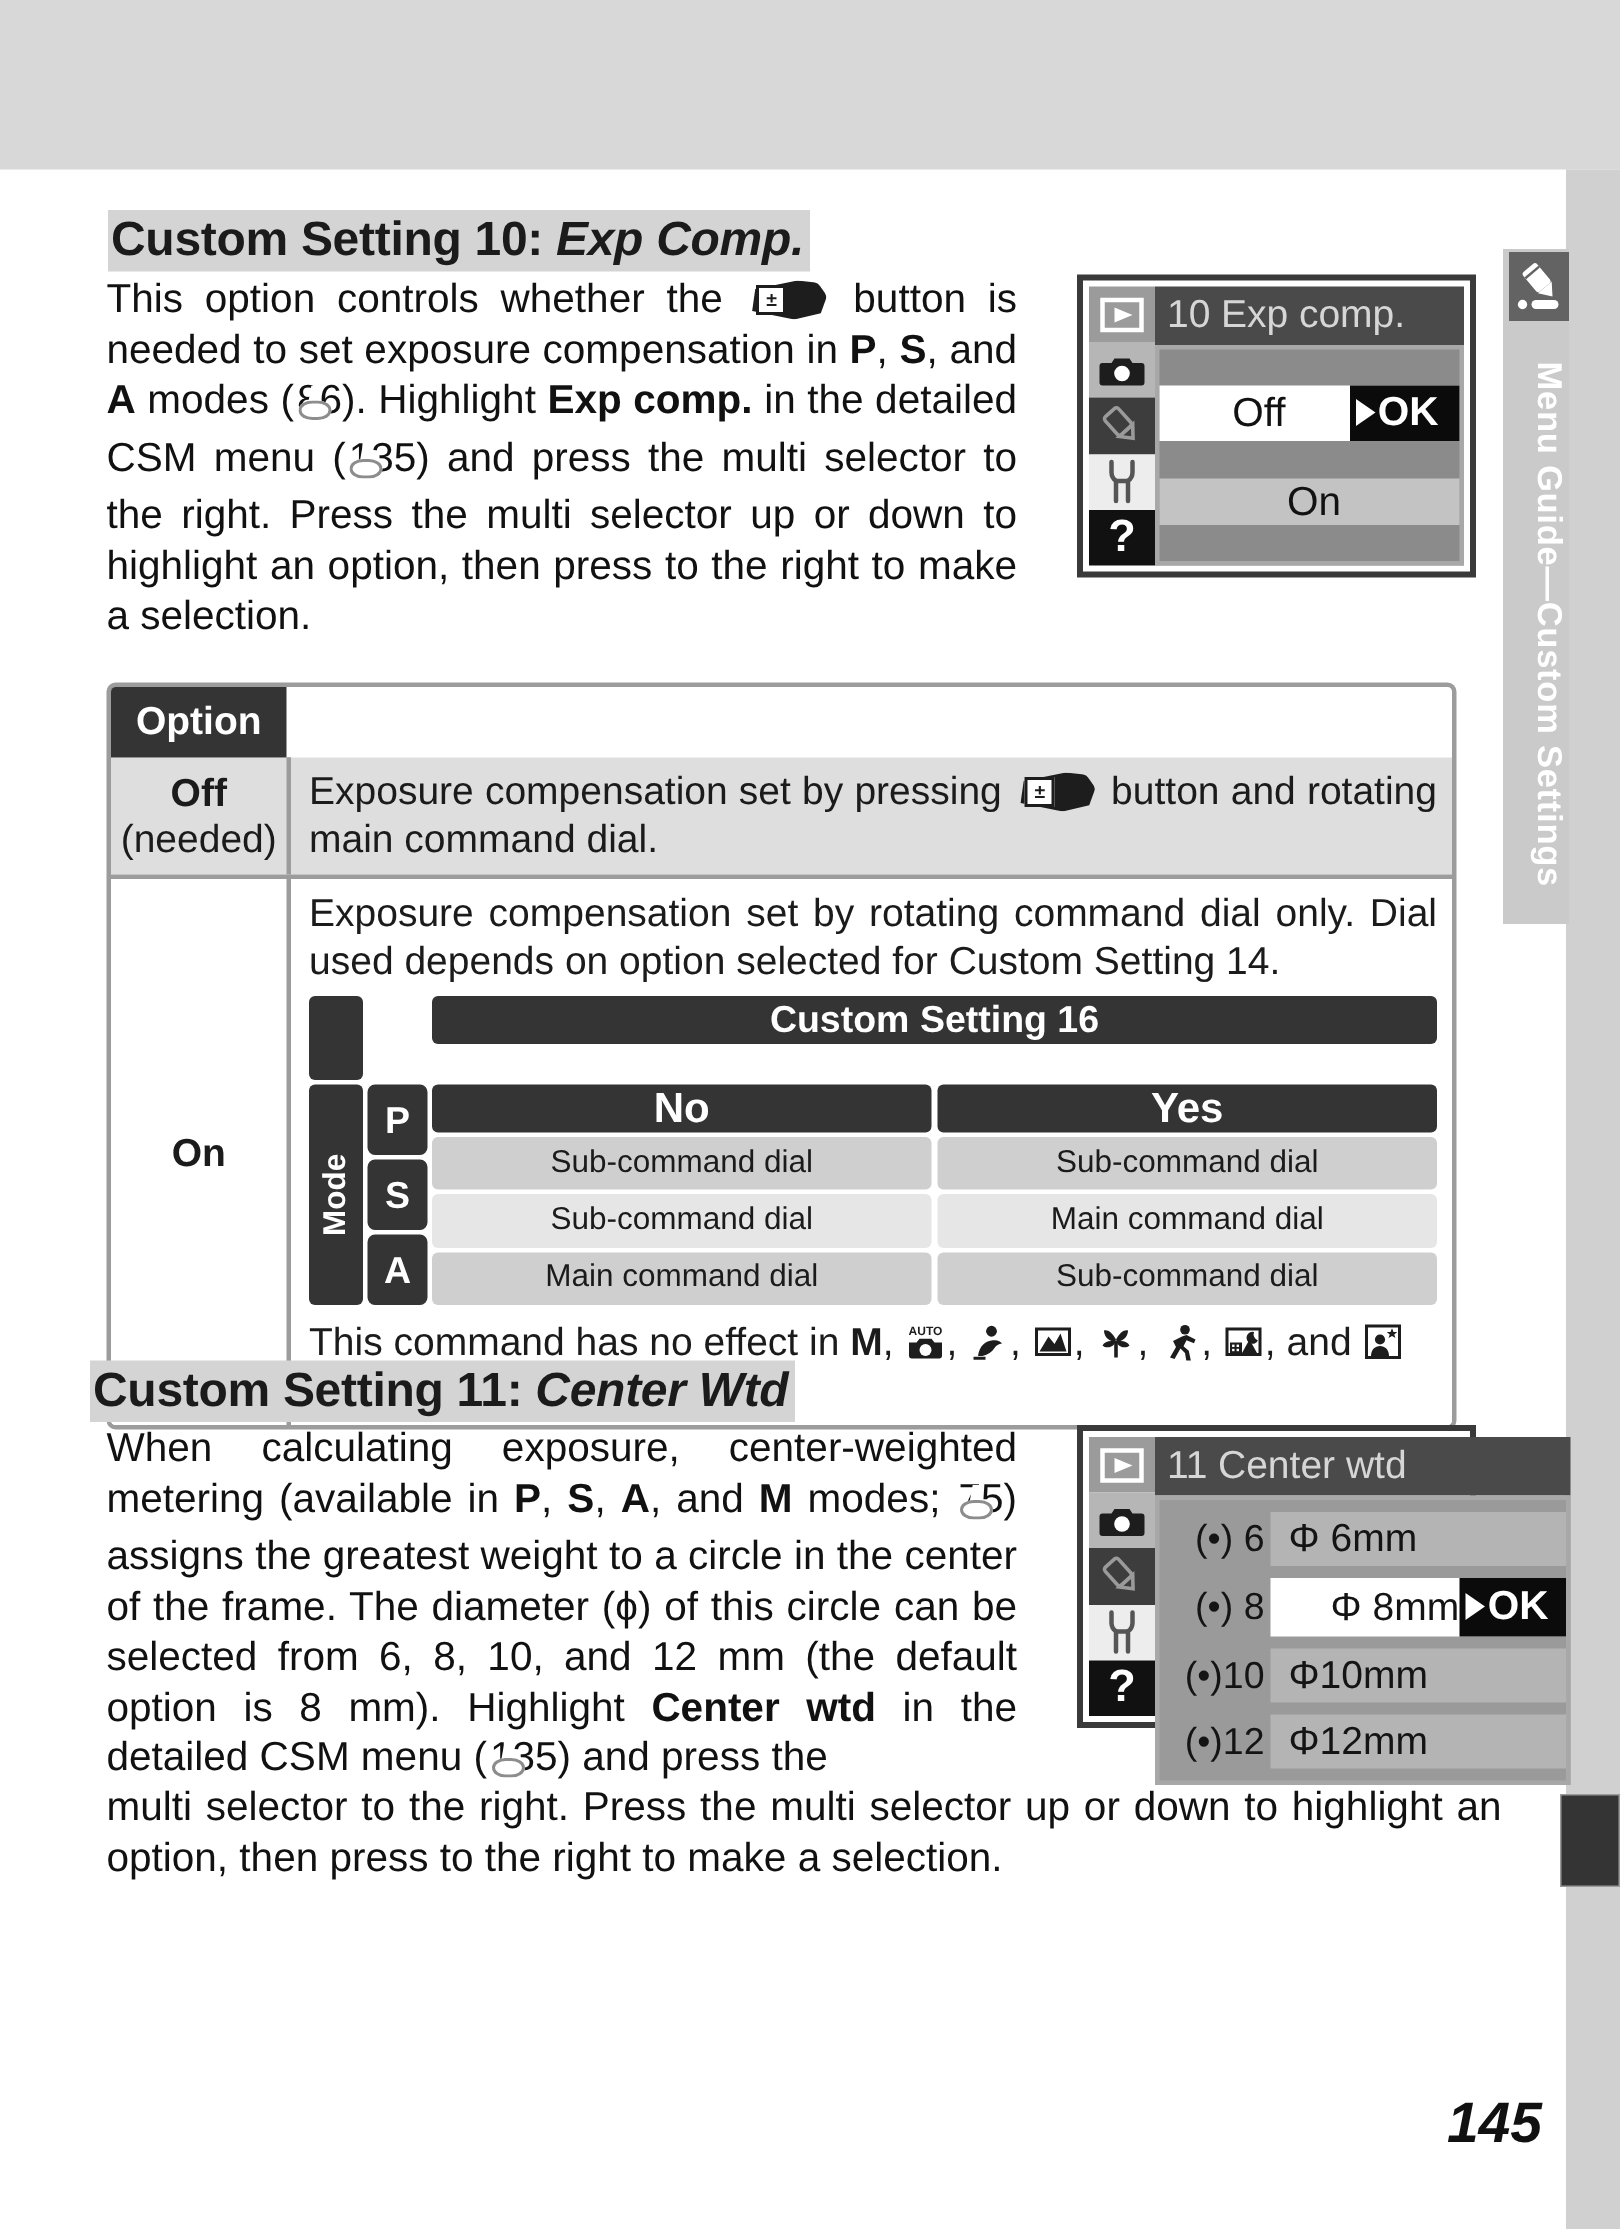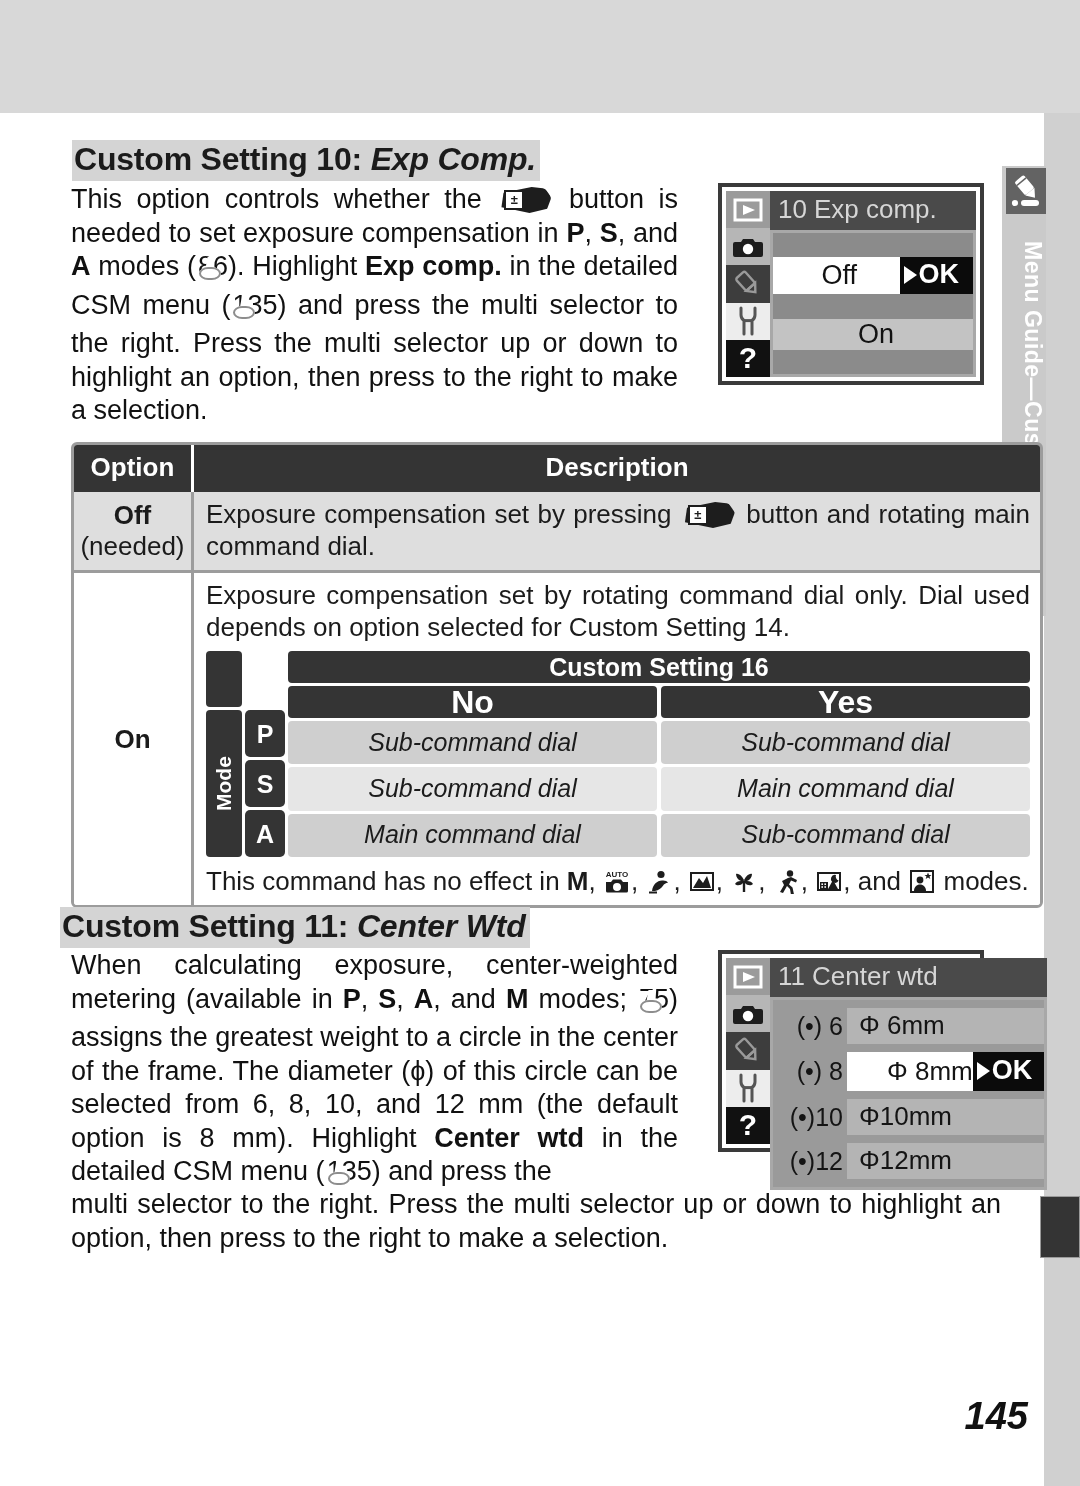--- a/index.html
+++ b/index.html
@@ -231,30 +231,29 @@
   }
   .n14-grid { flex: 1; display: flex; flex-direction: column; gap: 3px; margin-left: 3px; }
   .n14-top {
     flex: 0 0 26px; background: #343434; color: #fff; border-radius: 4px;
     font-size: 25px; font-weight: bold; text-align: center;
     display: flex; align-items: center; justify-content: center;
   }
   .n14-sub { flex: 0 0 27px; display: flex; gap: 4px; }
   .n14-sub > div {
     flex: 1; background: #343434; color: #fff; border-radius: 4px;
-    font-size: 32px; font-weight: bold;
-    display: flex; align-items: center; justify-content: center;
+    font-size: 28px; font-weight: bold;
+    display: flex; align-items: center; justify-content: center; margin-top: 24px;
   }
   .n14-datarow { flex: 1; display: flex; gap: 4px; }
   .n14-datarow > div {
     flex: 1; border-radius: 4px;
-    font-size: 25px; text-align: center;
+    font-size: 21px; text-align: center;
     display: flex; align-items: center; justify-content: center;
     padding-bottom: 2px;
-    font-style: italic;
   }
   .shade-a > div { background: #cfcfcf; }
   .shade-b > div { background: #e6e6e6; }
 
   .note-line { font-size: 26px; padding-top: 2px; }
 
   
   .pageno {
     position: absolute; right: 52px; bottom: 48px;
     font-size: 38px; font-style: italic; font-weight: bold;
@@ -341,24 +340,23 @@
         <div class="row-blank"></div>
         <div class="lcd-row alt">
           <span class="lab">On</span>
         </div>
         <div class="row-blank"></div>
       </div>
     </div>
   </div>
 </div>
 
-<div class="opt-table" style="left:71px; top:442px; width:972px;">
+<div class="opt-table" style="left:71px; top:455px; width:900px;">
   <div class="ot-head">
     <div class="c1">Option</div>
-    <div class="c2">Description</div>
   </div>
 
   <div class="ot-row row-off">
     <div class="ot-c1">
       <span class="strong">Off</span>
       <span>(needed)</span>
     </div>
     <div class="ot-c2 just">
       <span>Exposure compensation set by pressing </span><span class="ico ico-expbtn"><span class="body"></span><span class="glyph">±</span></span><span> button and rotating main command dial.</span>
     </div>

